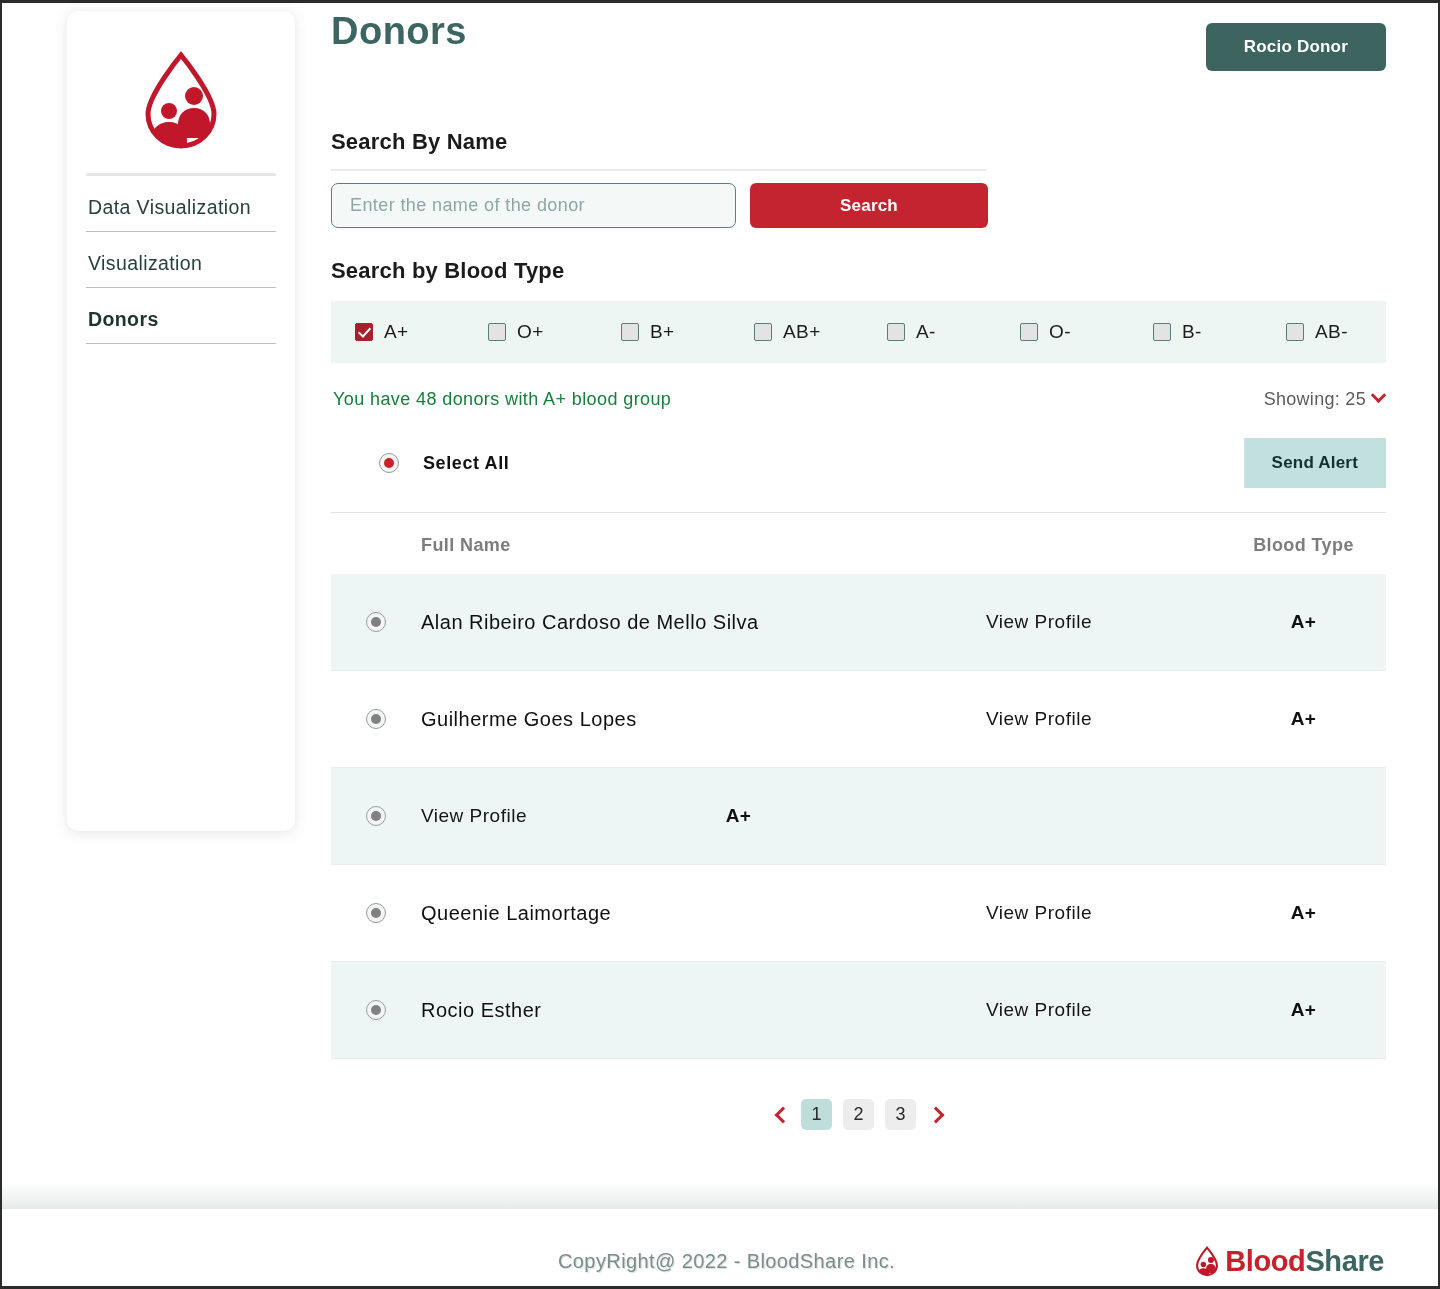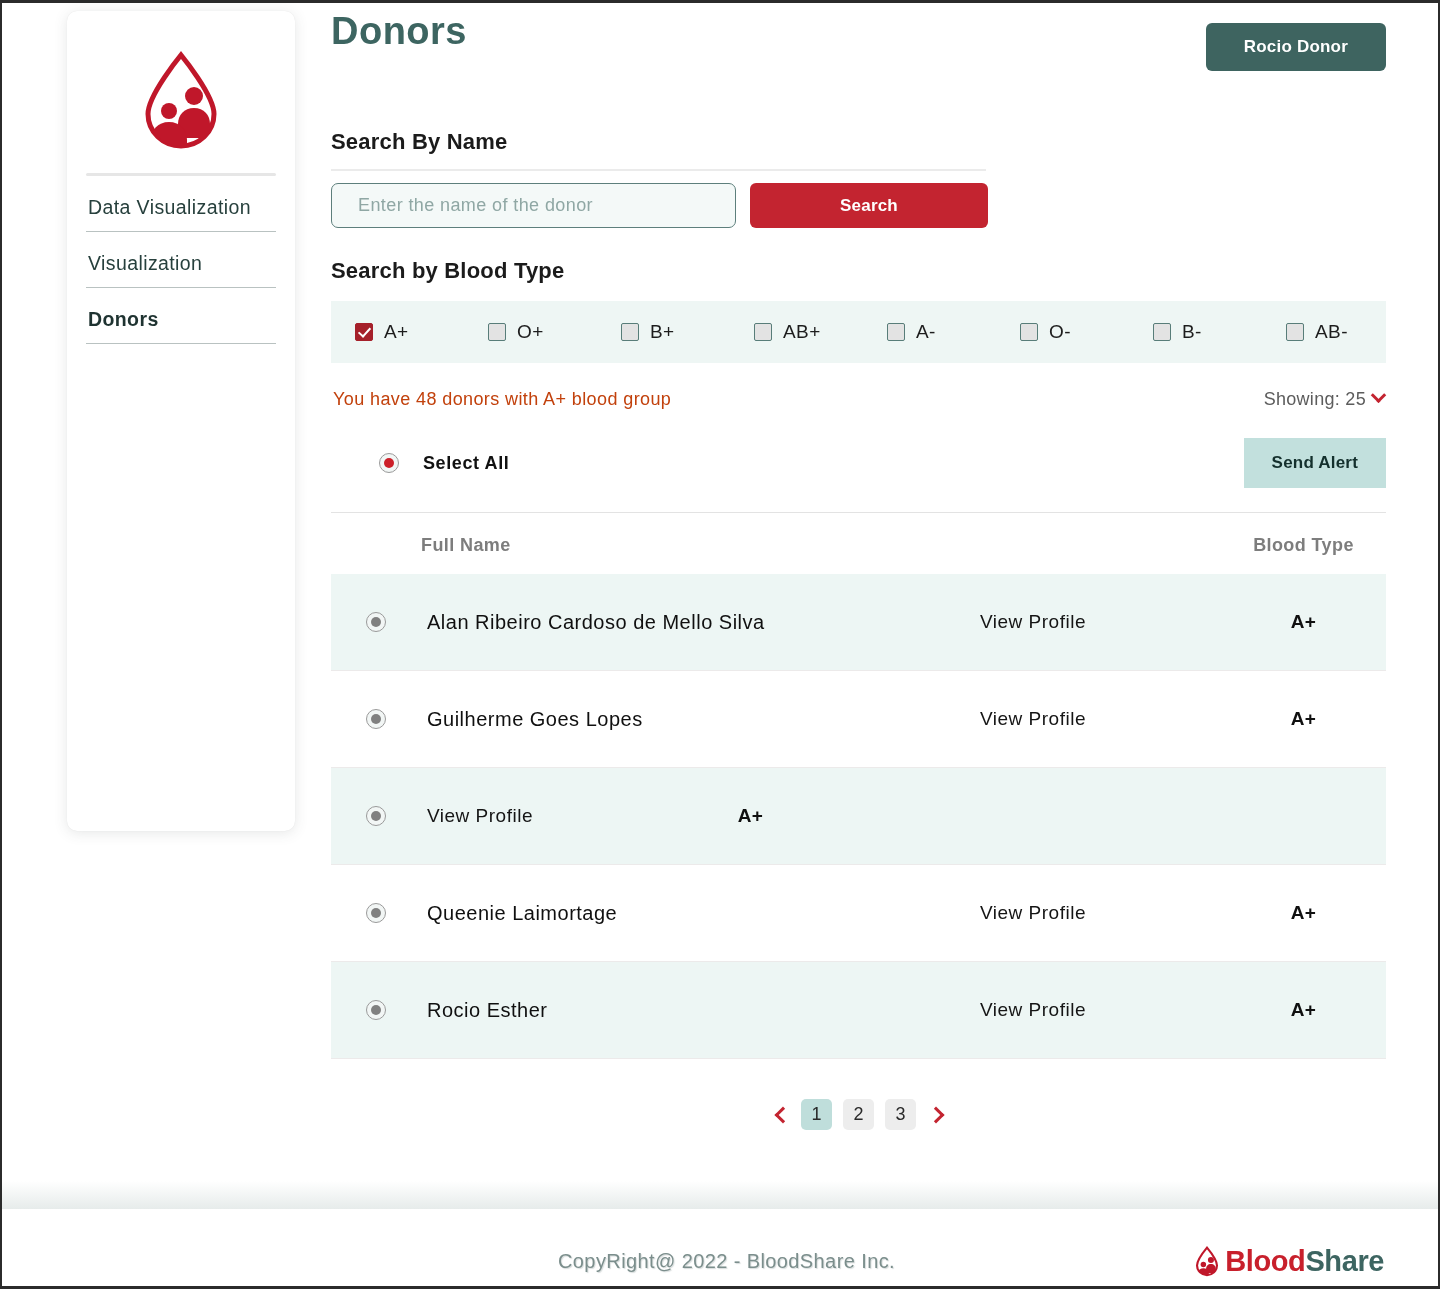--- a/index.html
+++ b/index.html
@@ -133,21 +133,21 @@
     gap: 14px;
     margin-top: 12px;
   }
 
   #search-input {
     width: 405px;
     height: 45px;
     border: 1.4px solid #5d7f7c;
     border-radius: 7px;
     background: #f4f9f8;
-    padding: 0 26px;
+    padding: 0 18px;
     font-size: 18px;
     color: #33504d;
     font-family: inherit;
     outline: none;
     letter-spacing: 0.4px;
   }
   #search-input::placeholder { color: #8fa7a4; }
 
   #search-button {
     width: 238px;
@@ -213,21 +213,21 @@
 
   #count-row {
     display: flex;
     align-items: center;
     justify-content: space-between;
     margin-top: 26px;
     padding: 0 2px;
   }
   #donor-count-text {
     font-size: 18px;
-    color: #c2410c;
+    color: #15803d;
     letter-spacing: 0.4px;
   }
   #showing-select {
     display: flex;
     align-items: center;
     gap: 7px;
     font-size: 18px;
     color: #5c5c5c;
     cursor: pointer;
     letter-spacing: 0.3px;
@@ -309,21 +309,20 @@
     color: #7d7d7d;
     letter-spacing: 0.4px;
   }
 
   .donor-row {
     display: flex;
     align-items: center;
     height: 97px;
     border-bottom: 1.5px solid #eceaea;
     cursor: pointer;
-    gap: 6px;
   }
   .donor-row.striped { background: #edf6f4; }
 
   .td-name {
     font-size: 20px;
     color: #101010;
     letter-spacing: 0.5px;
   }
   .td-view {
     font-size: 19px;

